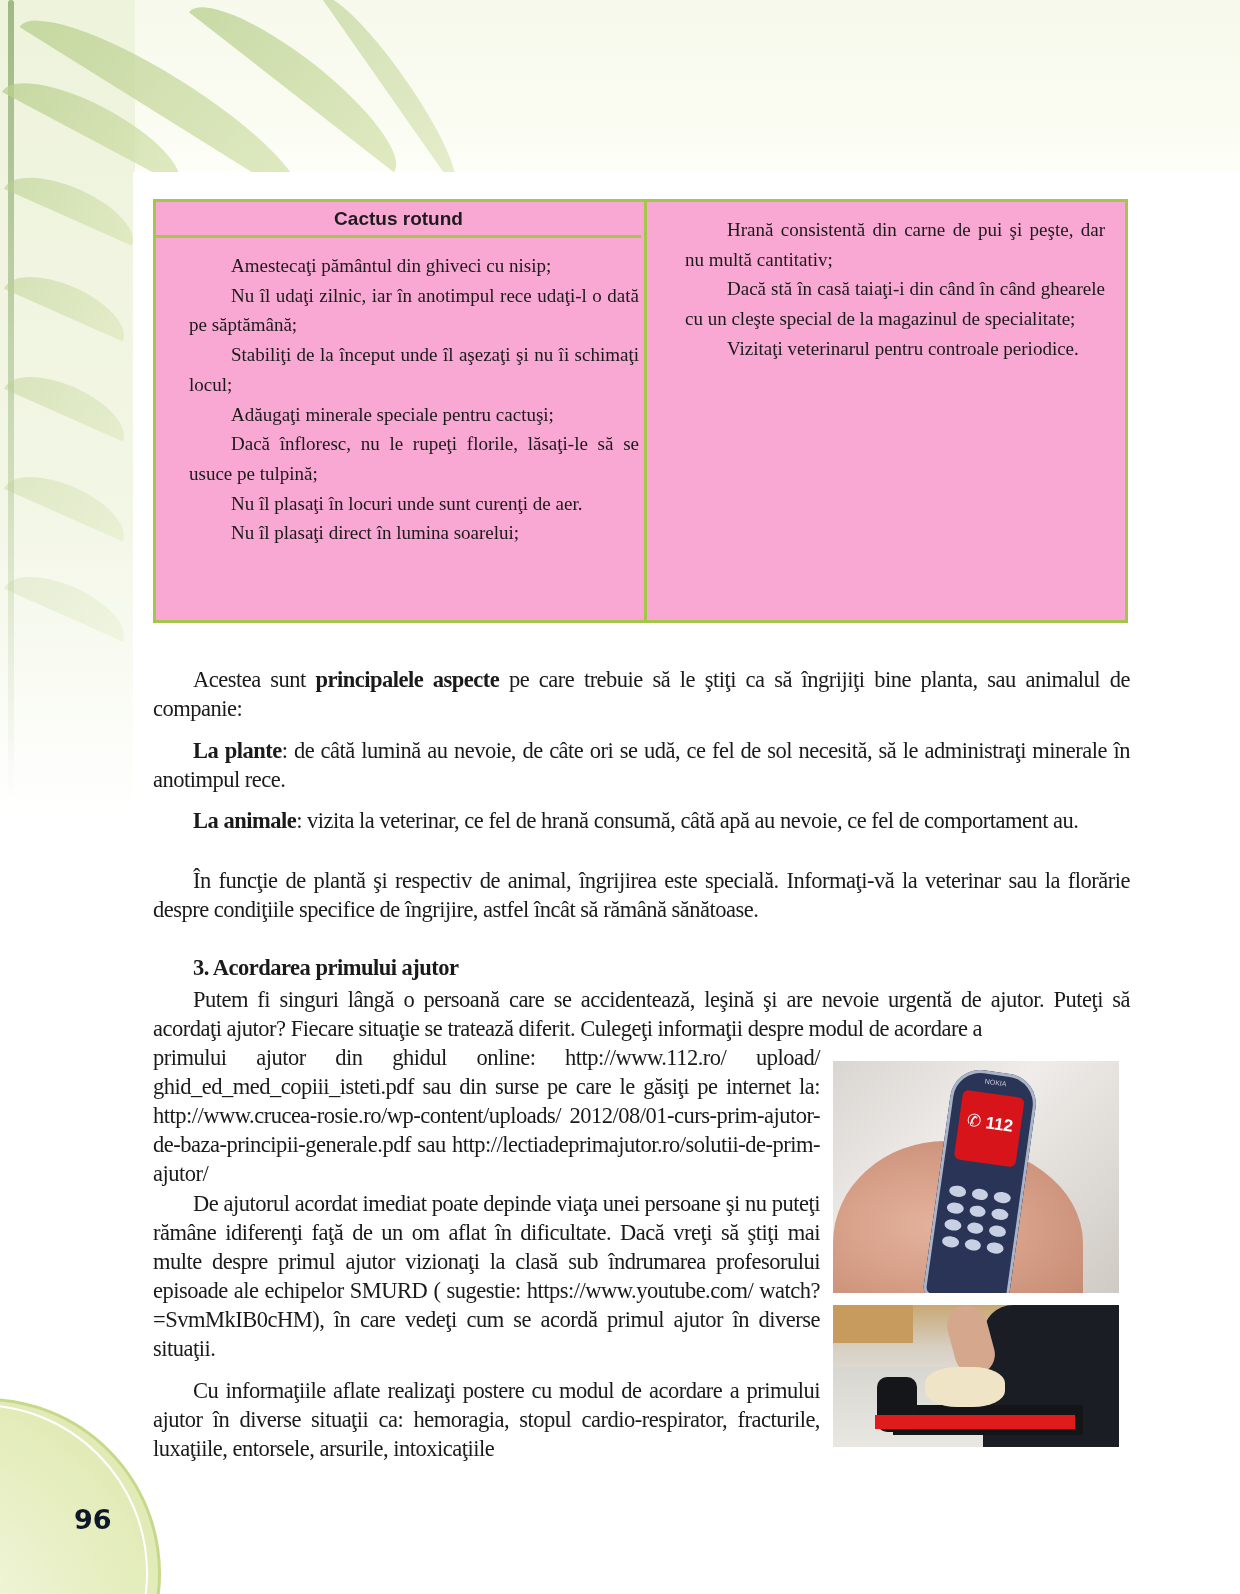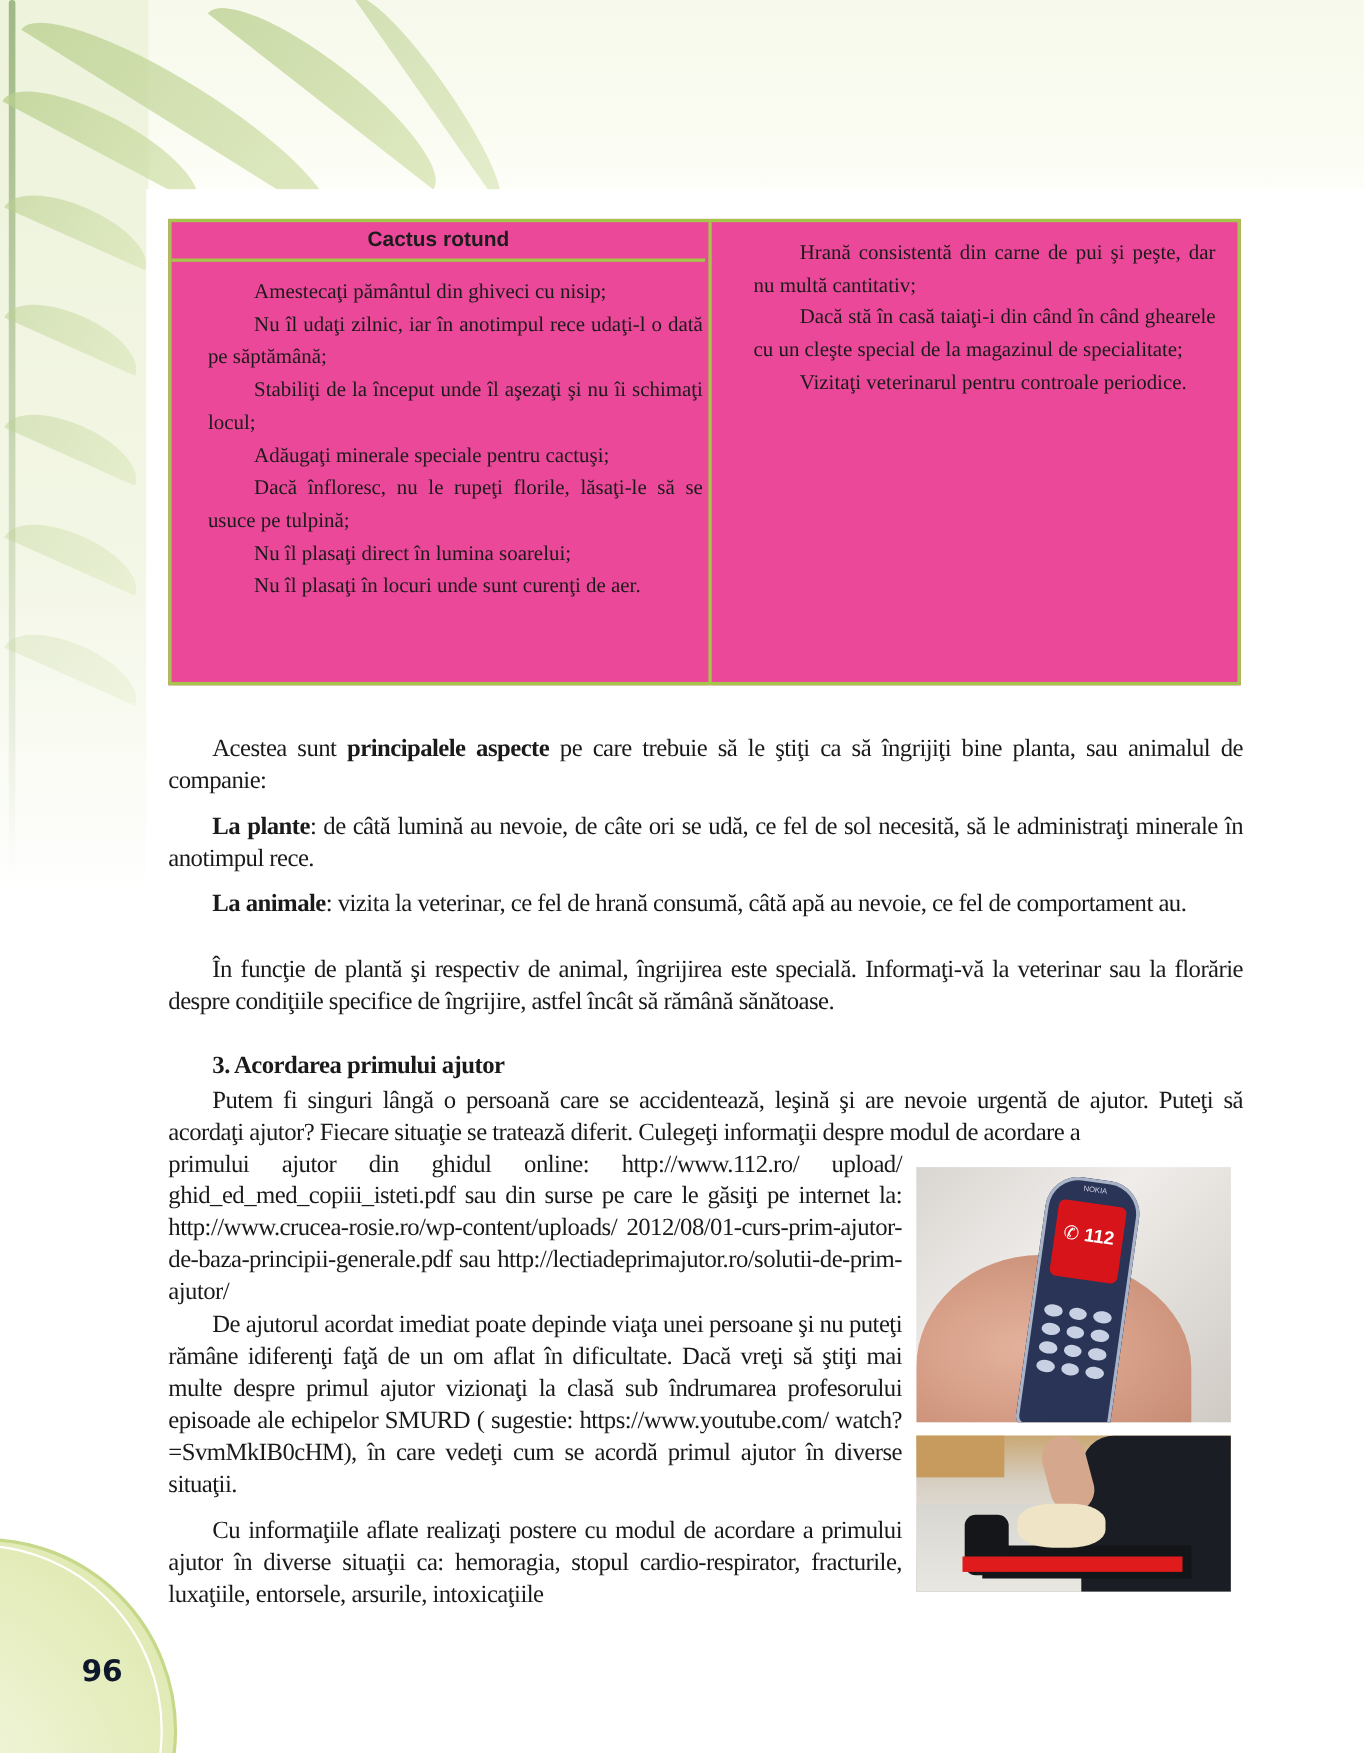--- a/index.html
+++ b/index.html
@@ -27,21 +27,21 @@
     position:absolute; left:8px; top:0; width:6px; height:800px;
     background:linear-gradient(180deg,#9fb884,rgba(190,210,170,0));
     border-radius:3px;
   }
   .content-white {
     position:absolute; left:133px; top:172px; width:1107px; height:1422px; background:#fff;
   }
   
   .care-table {
     position:absolute; left:153px; top:199px; width:975px; height:424px;
-    border:3px solid #a4c64a; box-sizing:border-box; background:#ec4899;
+    border:3px solid #a4c64a; box-sizing:border-box; background:#f9a8d4;
   }
   .col { position:absolute; top:0; bottom:0; }
   .col-left { left:0; width:485px; }
   .col-right { left:488px; right:0; border-left:3px solid #a4c64a; }
   .th {
     height:33px; border-bottom:3px solid #a4c64a; box-sizing:content-box;
     font-family:"Liberation Sans","DejaVu Sans",sans-serif; font-weight:bold;
     font-size:19px; text-align:center; line-height:33px; color:#1c1c1c;
   }
   .td { padding:13px 2px 0 5px; font-size:19px; line-height:29.7px; text-align:justify;margin-left:28px; }
@@ -129,22 +129,22 @@
 
 <div class="care-table">
   <div class="col col-left">
     <div class="th">Cactus rotund</div>
     <div class="td">
       <p>Amestecaţi pământul din ghiveci cu nisip;</p>
       <p>Nu îl udaţi zilnic, iar în anotimpul rece udaţi-l o dată pe săptămână;</p>
       <p>Stabiliţi de la început unde îl aşezaţi şi nu îi schimaţi locul;</p>
       <p>Adăugaţi minerale speciale pentru cactuşi;</p>
       <p>Dacă înfloresc, nu le rupeţi florile, lăsaţi-le să se usuce pe tulpină;</p>
+      <p>Nu îl plasaţi în locuri unde sunt curenţi de aer.</p>
       <p>Nu îl plasaţi direct în lumina soarelui;</p>
-      <p>Nu îl plasaţi în locuri unde sunt curenţi de aer.</p>
     </div>
   </div>
   <div class="col col-right">
     <div class="td" style="padding-left:10px;padding-right:20px;">
       <p>Hrană consistentă din carne de pui şi peşte, dar nu multă cantitativ;</p>
       <p>Dacă stă în casă taiaţi-i din când în când ghearele cu un cleşte special de la magazinul de specialitate;</p>
       <p>Vizitaţi veterinarul pentru controale periodice.</p>
     </div>
   </div>
 </div>

